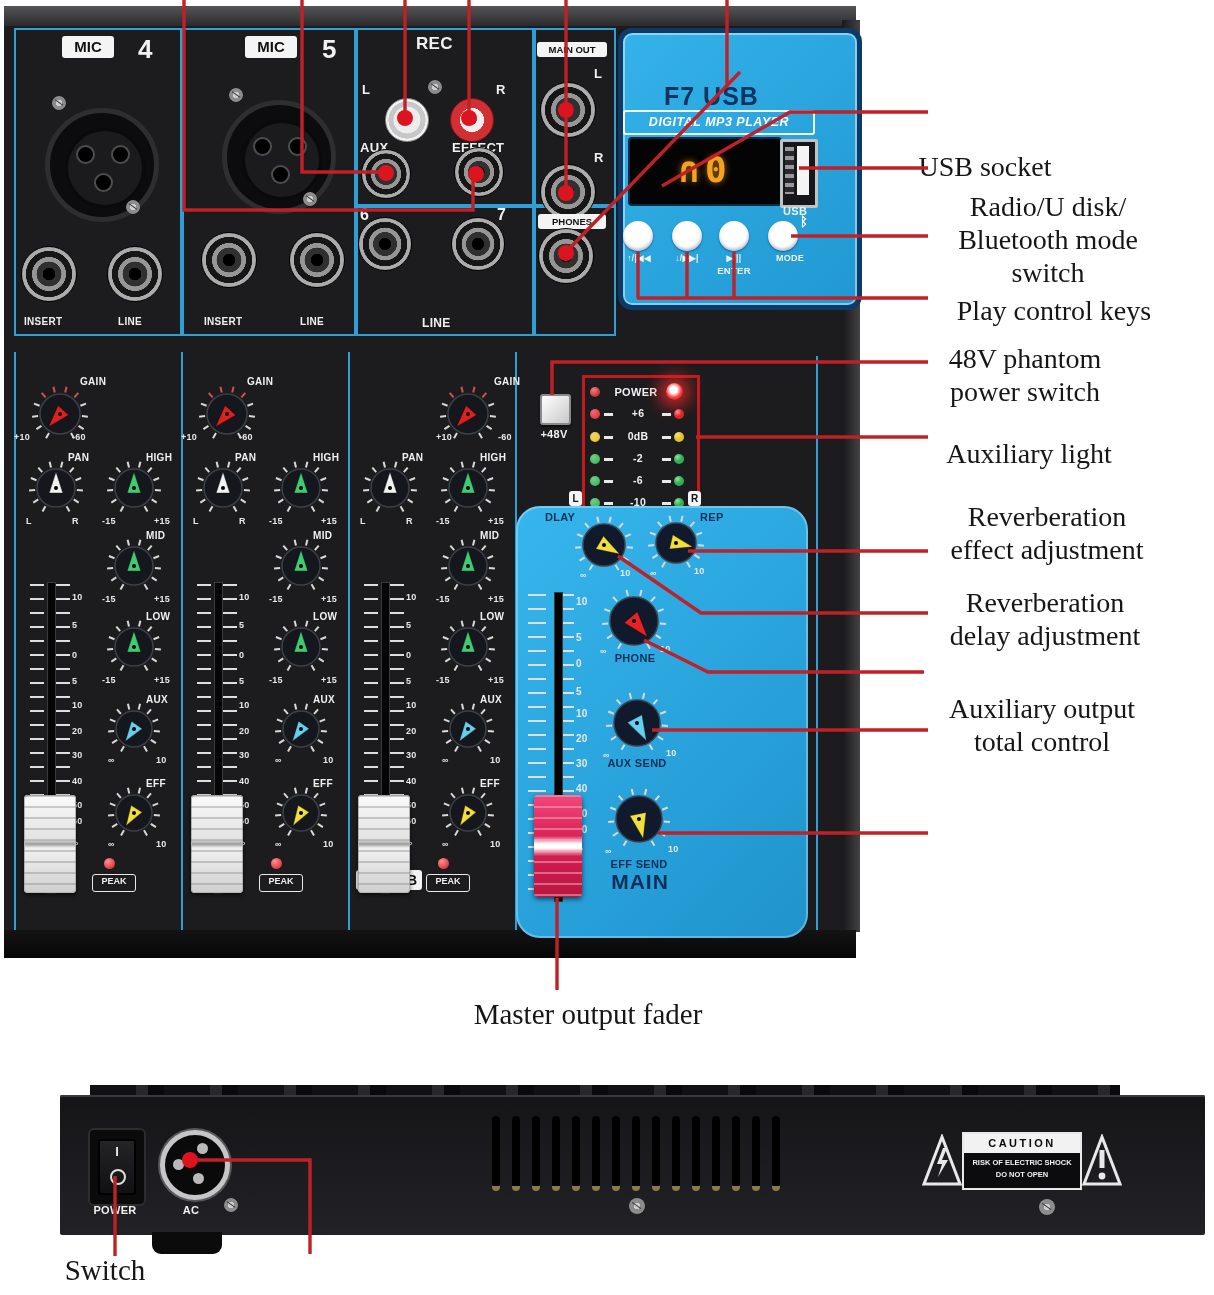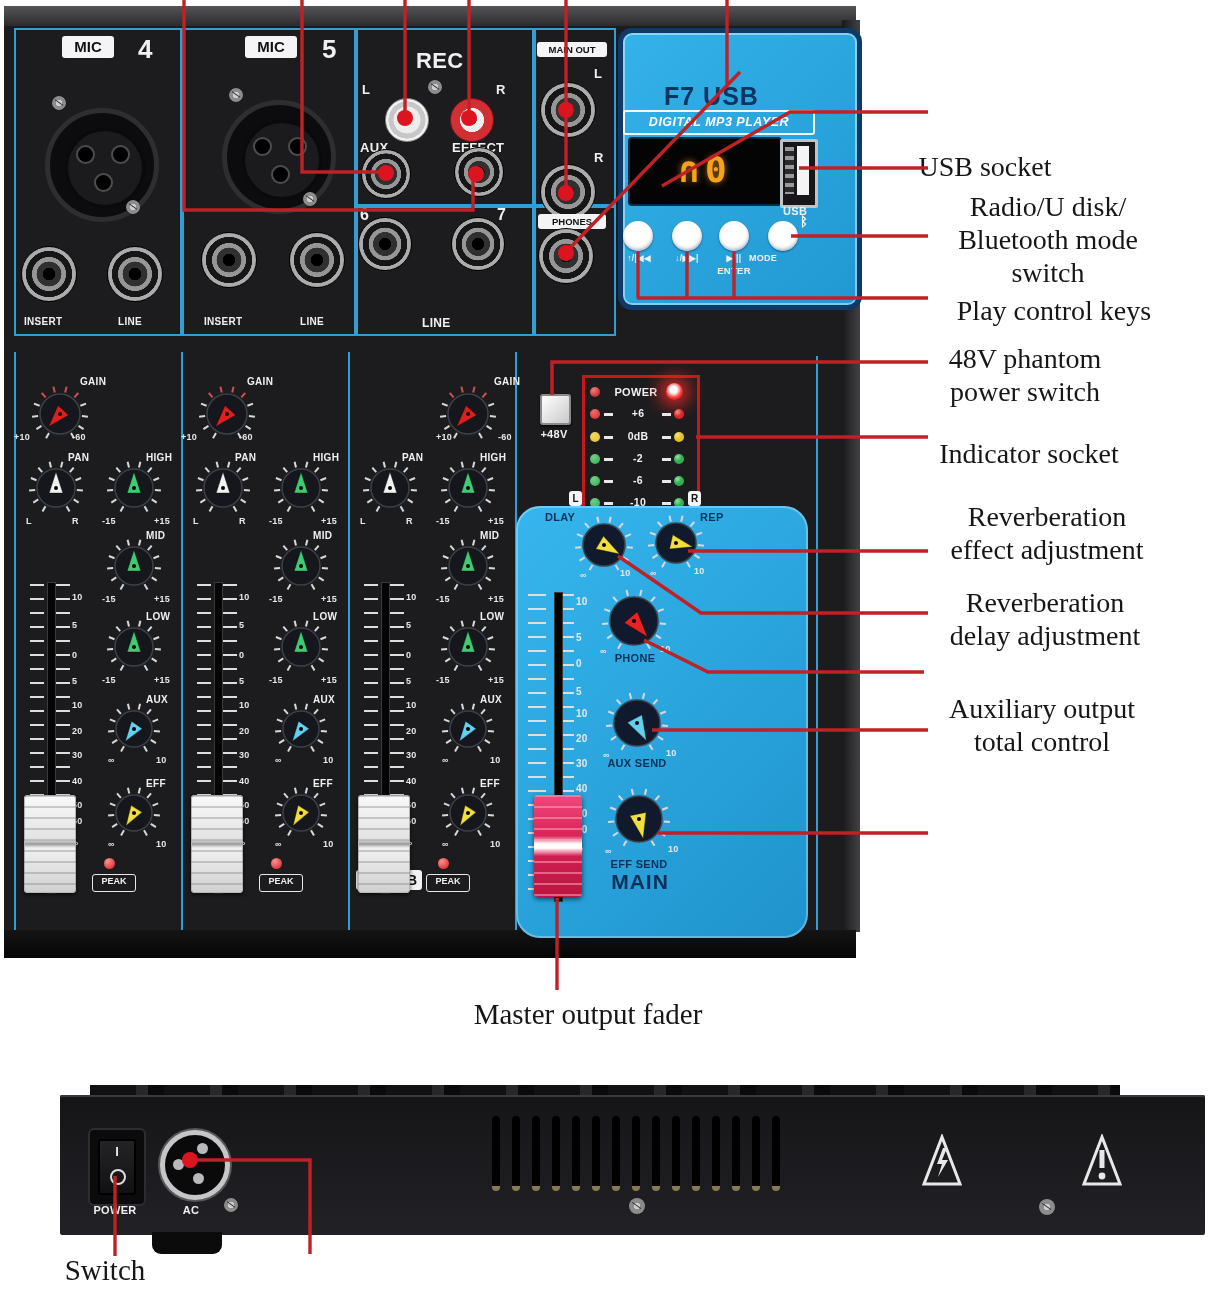--- a/index.html
+++ b/index.html
@@ -91,21 +91,21 @@
     <div class="abs" style="left:61px;top:32px;width:15px;height:15px;border-radius:50%;background:#000;border:2px solid #4d4d4f;"></div>
     <div class="abs" style="left:44px;top:60px;width:15px;height:15px;border-radius:50%;background:#000;border:2px solid #4d4d4f;"></div>
   </div>
   <div class="screw" style="left:229px;top:88px;width:14px;height:14px;"></div>
   <div class="screw" style="left:303px;top:192px;width:14px;height:14px;"></div>
   <div class="tsjack" style="left:201px;top:232px;width:54px;height:54px;"></div>
   <div class="tsjack" style="left:289px;top:232px;width:54px;height:54px;"></div>
   <div class="plabel" style="left:204px;top:316px;">INSERT</div>
   <div class="plabel" style="left:300px;top:316px;">LINE</div>
 
-  <div class="plabel" style="left:416px;top:48px;font-size:22px;">REC</div>
+  <div class="plabel" style="left:416px;top:34px;font-size:17px;">REC</div>
   <div class="plabel" style="left:362px;top:82px;font-size:13px;">L</div>
   <div class="plabel" style="left:496px;top:82px;font-size:13px;">R</div>
   <div class="screw" style="left:428px;top:80px;width:14px;height:14px;"></div>
   <div class="rcaw" style="left:385px;top:98px;width:42px;height:42px;"></div>
   <div class="rcar" style="left:450px;top:98px;width:42px;height:42px;"></div>
   <div class="plabel" style="left:360px;top:140px;font-size:13px;">AUX</div>
   <div class="plabel" style="left:452px;top:140px;font-size:13px;">EFFECT</div>
   <div class="tsjack" style="left:361px;top:149px;width:48px;height:48px;"></div>
   <div class="tsjack" style="left:454px;top:147px;width:48px;height:48px;"></div>
   <div class="plabel" style="left:360px;top:206px;font-size:16px;">6</div>
@@ -136,21 +136,21 @@
   </div>
   <div class="plabel" style="left:783px;top:205px;font-size:11px;">USB</div>
   <div class="pbtn" style="left:623px;top:221px;width:30px;height:30px;"></div>
   <div class="pbtn" style="left:672px;top:221px;width:30px;height:30px;"></div>
   <div class="pbtn" style="left:719px;top:221px;width:30px;height:30px;"></div>
   <div class="pbtn" style="left:768px;top:221px;width:30px;height:30px;"></div>
   <div class="plabel" style="left:800px;top:214px;font-size:13px;color:#fff;">ᛒ</div>
   <div class="plabel" style="left:620px;top:253px;width:38px;text-align:center;font-size:8.5px;">↑/|◀◀</div>
   <div class="plabel" style="left:668px;top:253px;width:38px;text-align:center;font-size:8.5px;">↓/▶▶|</div>
   <div class="plabel" style="left:717px;top:253px;width:34px;text-align:center;font-size:8.5px;">▶/||</div>
-  <div class="plabel" style="left:745px;top:253px;width:36px;text-align:center;font-size:9px;">MODE</div>
+  <div class="plabel" style="left:772px;top:253px;width:36px;text-align:center;font-size:9px;">MODE</div>
   <div class="plabel" style="left:711px;top:265px;width:46px;text-align:center;font-size:9.5px;">ENTER</div>
 
   <div id="channels">
       <div style="position: absolute; left: 14px; top: 352px; width: 2px; height: 578px; background: rgb(47, 159, 214);"></div>
       <div style="position: absolute; left: 181px; top: 352px; width: 2px; height: 578px; background: rgb(47, 159, 214);"></div>
       <div style="position: absolute; left: 348px; top: 352px; width: 2px; height: 578px; background: rgb(47, 159, 214);"></div>
       <div style="position: absolute; left: 515px; top: 352px; width: 2px; height: 578px; background: rgb(47, 159, 214);"></div>
       <div style="position: absolute; left: 31px; top: 385px; width: 58px; height: 58px;"><svg width="58" height="58" viewBox="-29 -29 58 58">
     <line x1="-11.0" y1="19.1" x2="-14.0" y2="24.2" stroke="#d9d9d9" stroke-width="2"></line>
           <line x1="-18.5" y1="11.9" x2="-23.6" y2="15.1" stroke="#d9d9d9" stroke-width="2"></line>
@@ -894,21 +894,21 @@
     </g>
   </svg>
 
   <div class="rl rl1">USB socket</div>
   <div class="rl rl2">Radio/U disk/
 Bluetooth mode
 switch</div>
   <div class="rl rl3">Play control keys</div>
   <div class="rl rl4">48V phantom
 power switch</div>
-  <div class="rl rl5">Indicator socket</div>
+  <div class="rl rl5">Auxiliary light</div>
   <div class="rl rl6">Reverberation
 effect adjustment</div>
   <div class="rl rl7">Reverberation
 delay adjustment</div>
   <div class="rl rl8">Auxiliary output
 total control</div>
 
   <div class="bl" style="left:438px;top:998px;width:300px;">Master output fader</div>
   <div class="bl" style="left:45px;top:1254px;width:120px;">Switch</div>
 
@@ -949,18 +949,23 @@
       <div class="vent" style="left: 752px; top: 1116px; width: 8px; height: 70px;"></div>
       <div class="vent" style="left: 772px; top: 1116px; width: 8px; height: 70px;"></div>
     </div>
   <div class="screw" style="left:629px;top:1198px;width:16px;height:16px;"></div>
   <div class="screw" style="left:1039px;top:1199px;width:16px;height:16px;"></div>
 
   <svg class="abs" style="left:922px;top:1134px;" width="40" height="54" viewBox="0 0 40 54">
     <polygon points="20,3 38,50 2,50" fill="none" stroke="#e8e8e8" stroke-width="3"></polygon>
     <polygon points="21,14 15,30 20,30 16,43 26,26 20,26 25,14" fill="#e8e8e8"></polygon>
   </svg>
+  <div class="abs" style="left:962px;top:1132px;width:116px;height:54px;border:2px solid #e8e8e8;background:#0c0c0e;">
+    <div style="background:#f2f2f2;color:#0a0a0a;font:bold 11px 'Liberation Sans',sans-serif;letter-spacing:2.5px;text-align:center;height:19px;line-height:19px;">CAUTION</div>
+    <div style="color:#f2f2f2;font:bold 7.5px 'Liberation Sans',sans-serif;text-align:center;margin-top:5px;">RISK OF ELECTRIC SHOCK</div>
+    <div style="color:#f2f2f2;font:bold 7.5px 'Liberation Sans',sans-serif;text-align:center;margin-top:3px;">DO NOT OPEN</div>
+  </div>
   <svg class="abs" style="left:1082px;top:1134px;" width="40" height="54" viewBox="0 0 40 54">
     <polygon points="20,3 38,50 2,50" fill="none" stroke="#e8e8e8" stroke-width="3"></polygon>
     <rect x="17.5" y="16" width="5" height="18" fill="#e8e8e8"></rect>
     <circle cx="20" cy="42" r="3.4" fill="#e8e8e8"></circle>
   </svg>
 </div>
 
 </body></html>

